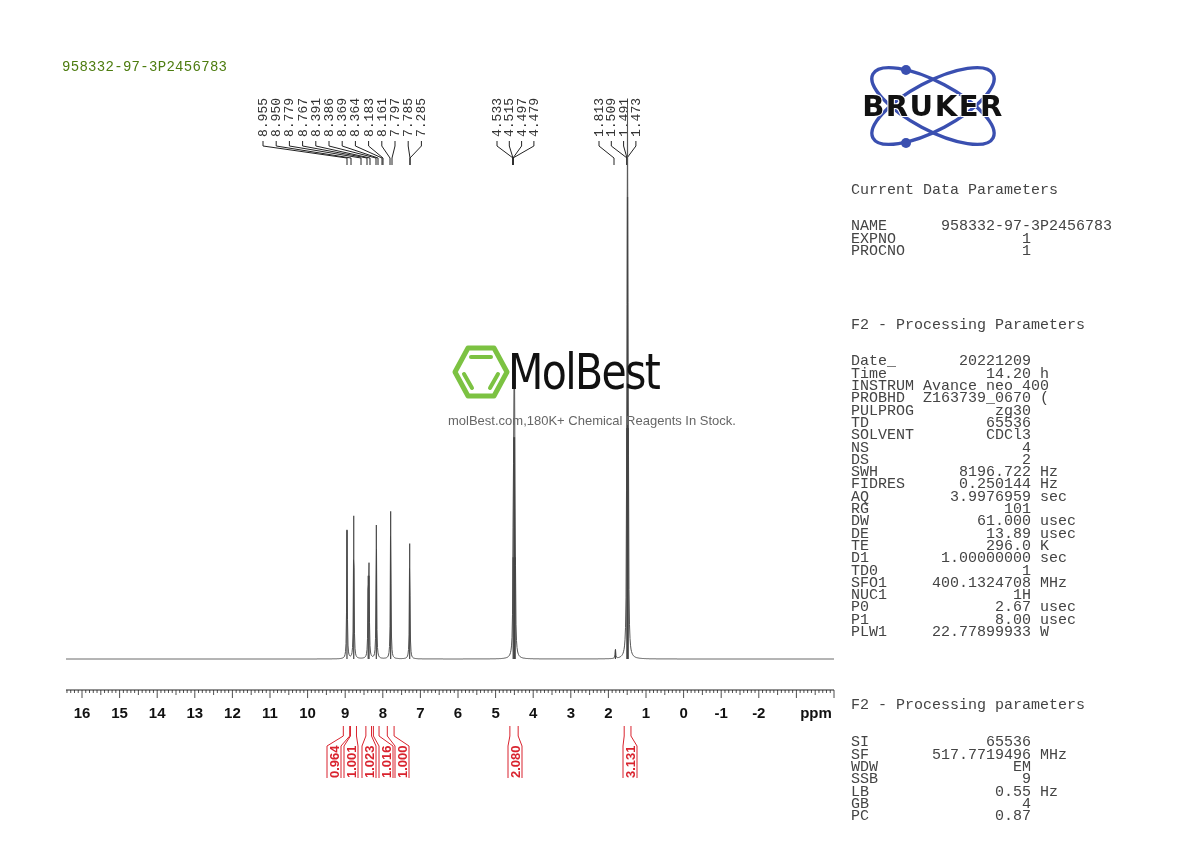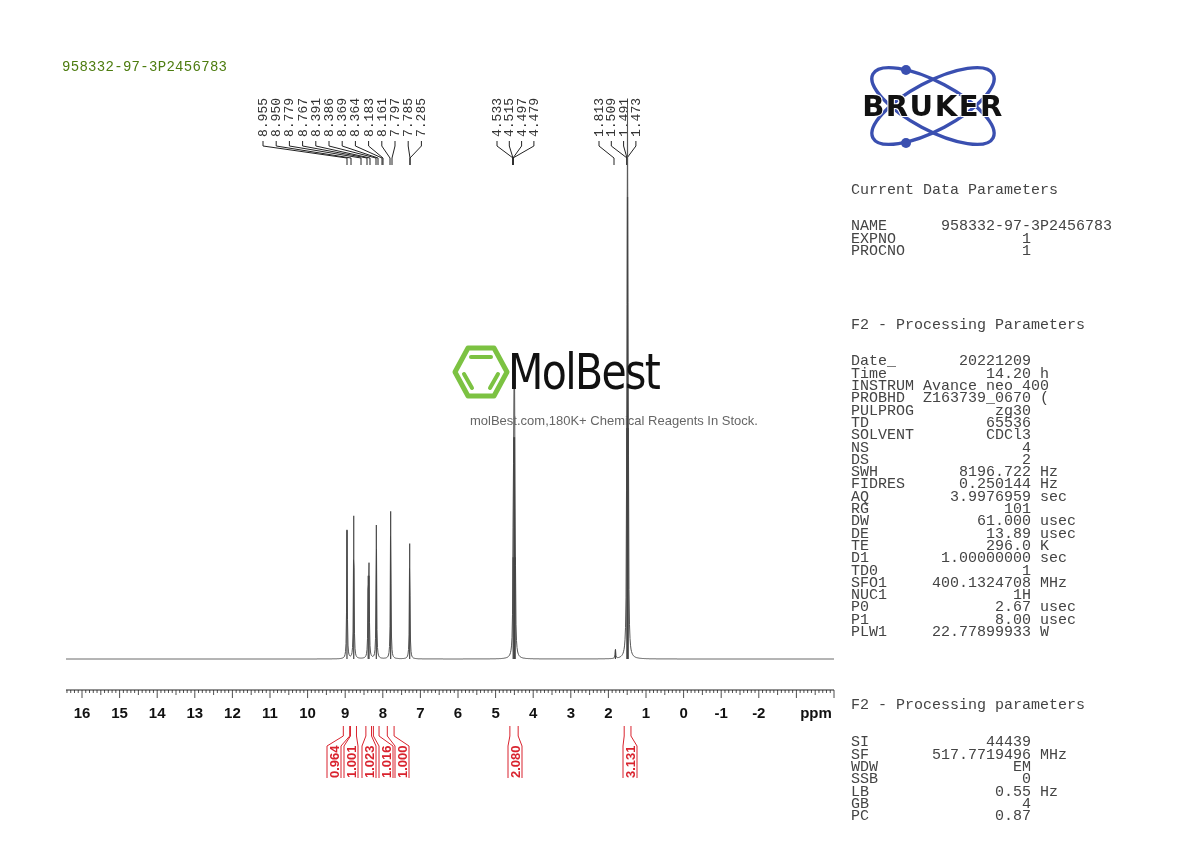--- a/index.html
+++ b/index.html
@@ -6,21 +6,21 @@
   body { width: 1190px; height: 842px; position: relative; overflow: hidden; font-family: "Liberation Sans", sans-serif; }
   .sample-id { position: absolute; left: 62px; top: 59px; font-family: "Liberation Mono", monospace; font-size: 14px; color: #4d7c0f; letter-spacing: 0.3px; }
   #spectrum { position: absolute; left: 0; top: 0; }
   .params { position: absolute; left: 851px; top: 160px; font-family: "Liberation Mono", monospace; font-size: 15px; line-height: 12.3px; color: #444; white-space: pre; }
   .params .section-title { display: block; }
   .params .row { display: block; }
   .params .gap { display: block; height: 12px; }
   .bruker-logo { position: absolute; left: 848px; top: 60px; width: 170px; height: 92px; }
   .watermark { position: absolute; left: 448px; top: 340px; width: 300px; }
   .wm-brand { position: absolute; left: 60px; top: 6px; font-family: "DejaVu Sans", sans-serif; font-size: 50px; color: #111; letter-spacing: -2px; transform: scaleX(0.82); transform-origin: left center; line-height: 52px; }
-  .wm-tagline { position: absolute; left: 0; top: 73px; font-size: 13px; color: #666; white-space: nowrap; margin-left: 22px; }
+  .wm-tagline { position: absolute; left: 0; top: 73px; font-size: 13px; color: #666; white-space: nowrap; }
 </style>
 </head>
 <body>
 
 <div class="sample-id">958332-97-3P2456783</div>
 
 <svg id="spectrum" width="840" height="842" viewBox="0 0 840 842" xmlns="http://www.w3.org/2000/svg">
   <g id="peak-label-layer">
       <text x="0" y="0" transform="translate(267,137) rotate(-90)" font-family="Liberation Mono, monospace" font-size="13" fill="#333">8.955</text>
       <polyline points="263,141 263,146 347,158 347,165" fill="none" stroke="#222" stroke-width="1"></polyline>
@@ -373,14 +373,14 @@
 </svg>
 
 <div class="params">
   <span class="section-title">Current Data Parameters</span>
   <div id="rows-current"><span class="row">NAME      958332-97-3P2456783</span><span class="row">EXPNO              1</span><span class="row">PROCNO             1</span></div>
   <span class="gap"></span>
   <span class="section-title">F2 - Processing Parameters</span>
   <div id="rows-acq"><span class="row">Date_       20221209</span><span class="row">Time           14.20 h</span><span class="row">INSTRUM Avance neo 400</span><span class="row">PROBHD  Z163739_0670 (</span><span class="row">PULPROG         zg30</span><span class="row">TD             65536</span><span class="row">SOLVENT        CDCl3</span><span class="row">NS                 4</span><span class="row">DS                 2</span><span class="row">SWH         8196.722 Hz</span><span class="row">FIDRES      0.250144 Hz</span><span class="row">AQ         3.9976959 sec</span><span class="row">RG               101</span><span class="row">DW            61.000 usec</span><span class="row">DE             13.89 usec</span><span class="row">TE             296.0 K</span><span class="row">D1        1.00000000 sec</span><span class="row">TD0                1</span><span class="row">SFO1     400.1324708 MHz</span><span class="row">NUC1              1H</span><span class="row">P0              2.67 usec</span><span class="row">P1              8.00 usec</span><span class="row">PLW1     22.77899933 W</span></div>
   <span class="gap"></span>
   <span class="section-title">F2 - Processing parameters</span>
-  <div id="rows-proc"><span class="row">SI             44439</span><span class="row">SF       517.7719496 MHz</span><span class="row">WDW               EM</span><span class="row">SSB                0</span><span class="row">LB              0.55 Hz</span><span class="row">GB                 4</span><span class="row">PC              0.87</span></div>
+  <div id="rows-proc"><span class="row">SI             65536</span><span class="row">SF       517.7719496 MHz</span><span class="row">WDW               EM</span><span class="row">SSB                9</span><span class="row">LB              0.55 Hz</span><span class="row">GB                 4</span><span class="row">PC              0.87</span></div>
 </div>
 
 </body></html>

